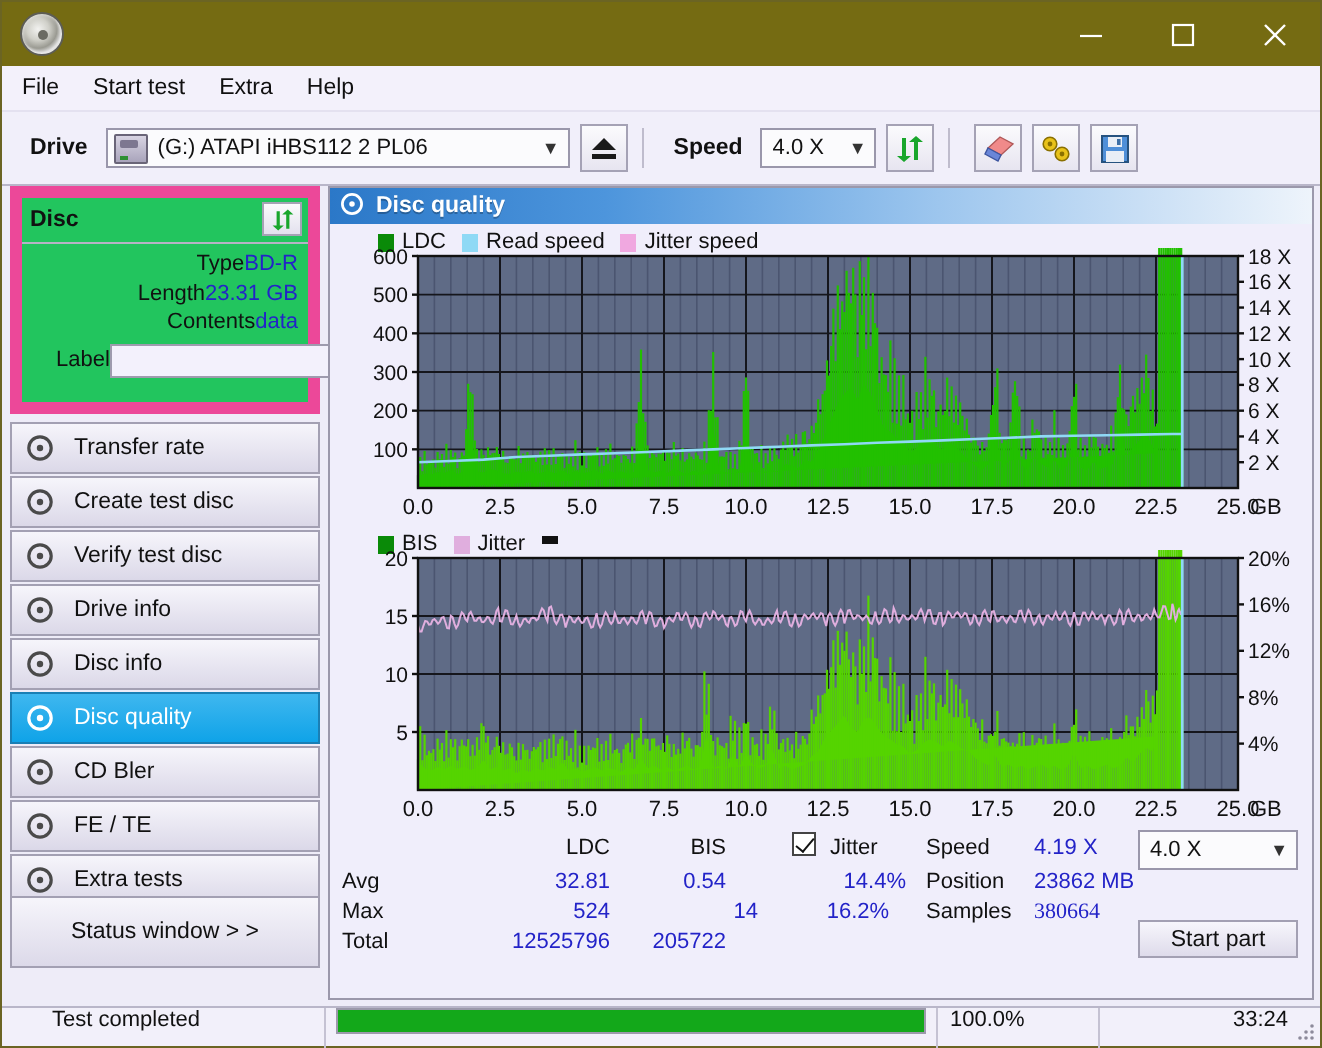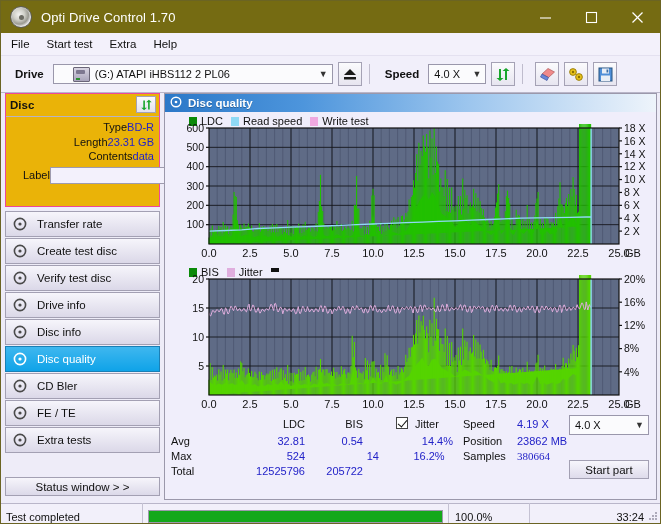--- a/index.html
+++ b/index.html
@@ -50,21 +50,21 @@
   .toolbar{
     height:36px;background:#f1effa;display:flex;align-items:center;
     padding:0 6px;border-bottom:1px solid #b9b6c9;gap:0;
   }
   .tb-label{font-size:11.5px;font-weight:bold;color:#111;margin:0 9px 0 8px;}
   .combo{
     height:20px;background:#fbfbfd;border:1px solid #9a97ab;
     display:flex;align-items:center;position:relative;box-sizing:border-box;
     font-size:11px;color:#111;
   }
-  .combo.drive{width:280px;padding-left:19px;}
+  .combo.drive{width:232px;padding-left:3px;}
   .combo .caret{
     position:absolute;right:4px;top:0;height:18px;display:flex;align-items:center;
     font-size:9px;color:#333;
   }
   .drive-ico{
     width:15px;height:13px;margin-right:5px;flex:0 0 auto;position:relative;
     background:linear-gradient(#d8d4e2,#a9a4bb);border:1px solid #6a6578;border-radius:1px;
   }
   .drive-ico:before{
     content:"";position:absolute;left:2px;top:2px;width:9px;height:4px;
@@ -78,21 +78,21 @@
     margin-left:5px;display:flex;align-items:center;justify-content:center;box-sizing:border-box;
   }
   .sep{width:1px;height:20px;background:#bfbccd;margin:0 7px;}
   .combo.speed{width:58px;padding-left:5px;margin-left:0;}
   
   .bodywrap{position:absolute;left:0;top:90px;right:0;bottom:21px;}
   .sidebar{
     position:absolute;left:4px;top:2px;width:155px;bottom:2px;
   }
   .panel{
-    border:1px solid #ec4899;background:#eab308;box-sizing:border-box;
+    border:6px solid #ec4899;background:#22c55e;box-sizing:border-box;
   }
   .disc-panel{position:relative;height:114px;}
   .disc-head{
     height:22px;border-bottom:1px solid #b6b3c6;display:flex;align-items:center;
     padding:0 4px;position:relative;
   }
   .disc-head .t{font-weight:bold;font-size:11.5px;color:#111;}
   .refresh-btn{
     position:absolute;right:3px;top:2px;width:20px;height:17px;
     border:1px solid #a5a2b5;background:linear-gradient(#fbfbfd,#e3e1ee);
@@ -117,21 +117,21 @@
     height:26px;margin-bottom:1px;border:1px solid #a3a0b3;
     background:linear-gradient(#f6f5fb,#dbd8e8);
     display:flex;align-items:center;padding-left:7px;box-sizing:border-box;
     font-size:11.5px;color:#111;
   }
   .navbtn.active{
     background:linear-gradient(#3fb7ef,#0fa3e8);border-color:#1a7fb5;color:#ffffff;
   }
   .navbtn .ni{width:17px;height:15px;margin-right:7px;flex:0 0 auto;position:relative;}
   .statuswin{
-    position:absolute;left:0;right:0;bottom:4px;height:19px;
+    position:absolute;left:0;right:0;bottom:16px;height:36px;
     border:1px solid #a3a0b3;background:linear-gradient(#f6f5fb,#dcd9e9);
     display:flex;align-items:center;justify-content:center;font-size:11.5px;color:#111;
     box-sizing:border-box;
     text-align:center;
   }
   
   .main{
     position:absolute;left:163px;top:2px;right:3px;bottom:2px;
     border:1px solid #9b98ab;background:#f0eefb;box-sizing:border-box;
   }
@@ -157,39 +157,38 @@
     border:solid #111;border-width:0 1.6px 1.6px 0;transform:rotate(40deg);
   }
   .btn{
     border:1px solid #a3a0b3;background:linear-gradient(#f7f6fc,#dedbeb);
     display:flex;align-items:center;justify-content:center;font-size:11.5px;color:#111;
     box-sizing:border-box;
   }
   
   .statusbar{
     position:absolute;left:0;right:0;bottom:0;height:20px;
-    background:#f2f0fa;border-top:1px solid #b9b6c9;display:flex;align-items:flex-end;
-    font-size:11px;color:#111;box-sizing:border-box;
+    background:#f2f0fa;border-top:1px solid #b9b6c9;display:flex;align-items:flex-start;
+    font-size:11px;color:#111;box-sizing:border-box;padding-left:20px;
   }
   .sb-text{width:141px;padding-left:5px;box-sizing:border-box;}
   .sb-sep{width:1px;height:20px;background:#c5c2d3;}
   .progwrap{width:295px;height:13px;margin:0 5px;border:1px solid #9c99ab;background:#fff;box-sizing:border-box;}
   .progfill{height:100%;background:#13a81a;}
   .sb-pct{width:80px;padding-left:6px;box-sizing:border-box;}
   .sb-time{flex:1;text-align:right;padding-right:16px;box-sizing:border-box;}
   .grip{position:absolute;right:2px;bottom:2px;width:11px;height:11px;}
 </style>
 </head>
 <body>
 
 <div class="app">
 
   <div class="titlebar">
     <div class="tb-icon"></div>
-    <div class="tb-title">Opti Drive Control 1.70</div>
     <div class="tb-btns">
       <div class="tb-btn">
         <svg width="13" height="13" viewBox="0 0 13 13">
             <line x1="1" y1="7" x2="12" y2="7" stroke="#fff" stroke-width="1.1"></line>
           </svg>
       </div>
       <div class="tb-btn">
         <svg width="13" height="13" viewBox="0 0 13 13">
             <rect x="1.5" y="1.5" width="10" height="10" fill="none" stroke="#fff" stroke-width="1.1"></rect>
           </svg>
@@ -397,21 +396,21 @@
         </span>
         <span class="mt">Disc quality</span>
       </div>
 
       <div class="legend" style="position:absolute;left:24px;top:21px;">
         <span class="lgsw" style="background:#0a8a08"></span>
         <span>LDC</span>
         <span class="lgsw" style="background:#8fd9f5;margin-left:4px;"></span>
         <span>Read speed</span>
         <span class="lgsw" style="background:#f0a8e0;margin-left:4px;"></span>
-        <span>Write test</span>
+        <span>Jitter speed</span>
       </div>
 
       <div class="chart-area" style="position:absolute;left:0;top:30px;width:494px;height:140px;">
         <svg class="plot" id="chart1" width="494" height="140" viewBox="0 0 494 140">
             <rect x="44" y="4" width="410" height="116" fill="#5f6b86"></rect>
             <line x1="52.2" y1="4" x2="52.2" y2="120" stroke="#4b5570" stroke-width="0.8"></line>
             <line x1="60.4" y1="4" x2="60.4" y2="120" stroke="#4b5570" stroke-width="0.8"></line>
             <line x1="68.6" y1="4" x2="68.6" y2="120" stroke="#4b5570" stroke-width="0.8"></line>
             <line x1="76.8" y1="4" x2="76.8" y2="120" stroke="#4b5570" stroke-width="0.8"></line>
             <line x1="85" y1="4" x2="85" y2="120" stroke="#15161c" stroke-width="1"></line>

